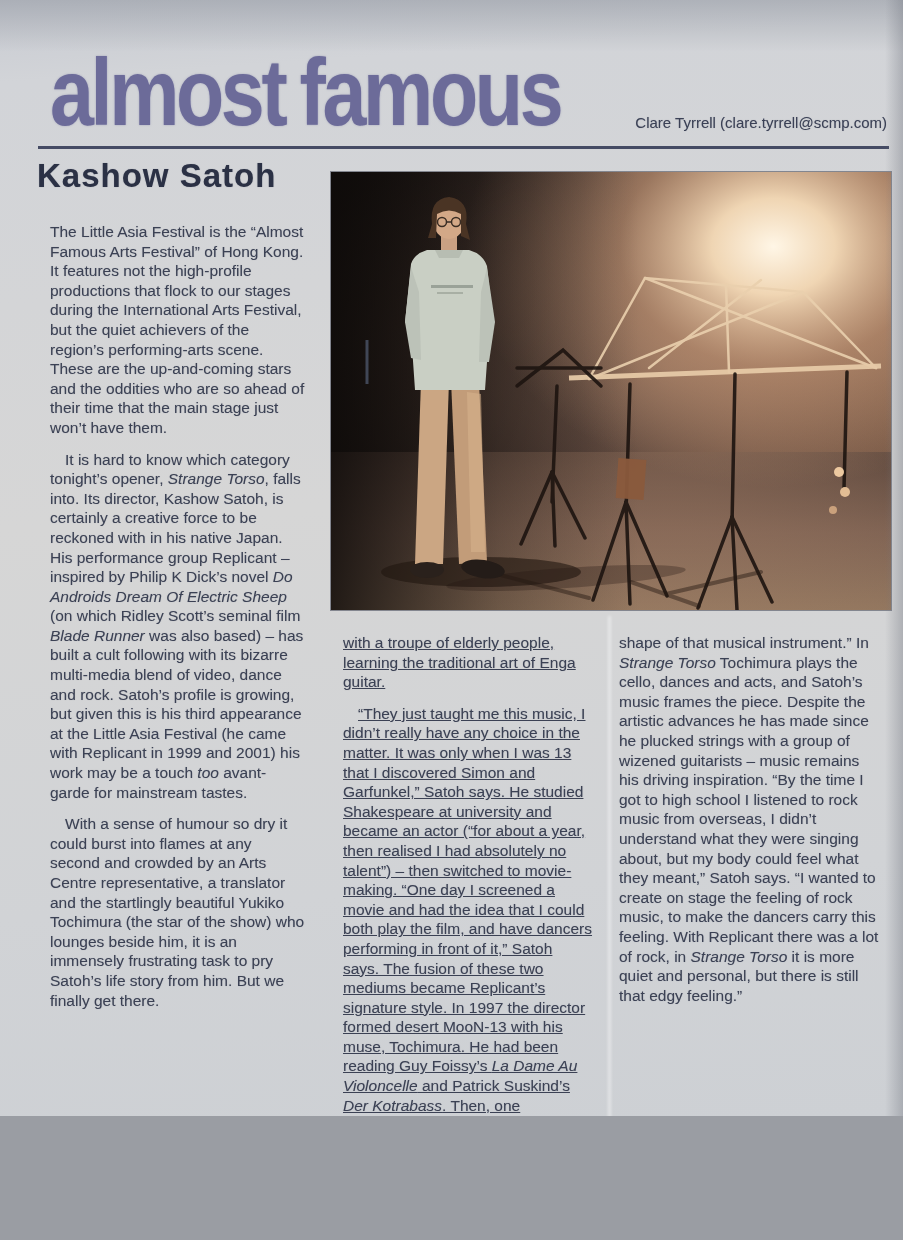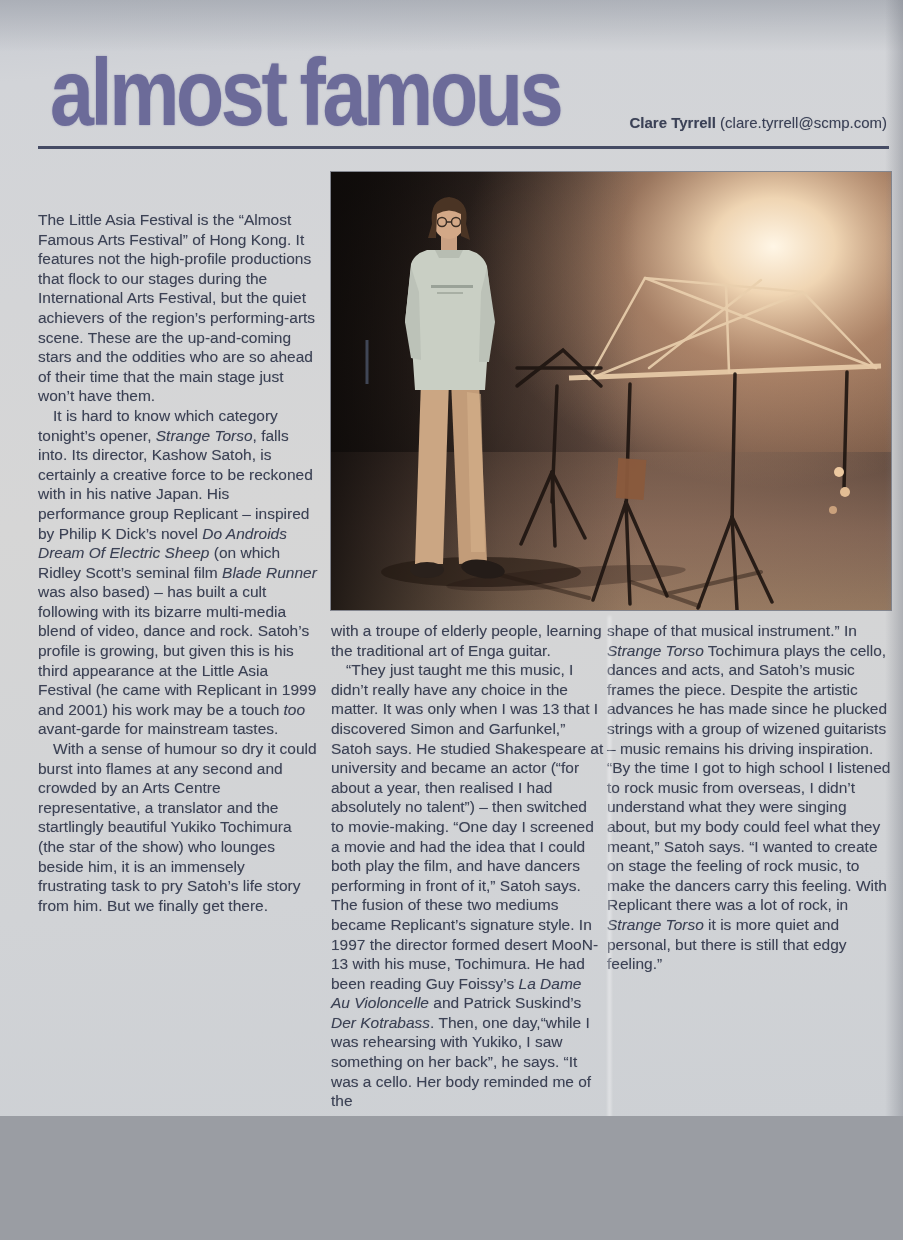--- a/index.html
+++ b/index.html
@@ -16,38 +16,38 @@
   .title{
     position:absolute;left:50px;top:46px;margin:0;
     font-size:94px;line-height:1;font-weight:bold;color:#6c6b99;
     letter-spacing:-4px;word-spacing:-4px;
     transform:scaleX(.84);transform-origin:left top;
     text-shadow:0 0 2px rgba(108,107,153,.55);
     white-space:nowrap;
   }
   .byline{position:absolute;right:16px;top:114px;font-size:15px;color:#3b4156;white-space:nowrap;
     text-shadow:0 0 1px rgba(59,65,86,.3);}
-  .byline .name{font-weight:bold;}
+  .byline .name{font-weight:normal;}
   .rule{position:absolute;left:38px;top:146px;width:851px;height:3px;background:#454b64;}
 
   .heading{
     position:absolute;left:37px;top:157px;margin:0;
     font-size:33px;font-weight:bold;color:#2b3145;letter-spacing:1px;
     text-shadow:0 0 1px rgba(43,49,69,.4);
   }
 
   .col{position:absolute;font-size:15.5px;line-height:19.6px;color:#3b4154;
     text-shadow:0 0 1px rgba(59,65,84,.28);}
-  .col p{margin:0;}
+  .col p{margin:12px;}
   .col p.indent{text-indent:15px;}
   .col .it{font-style:italic;}
   .col p.footer{margin-top:27px;}
 
   #col-left{left:38px;top:210px;width:279px;}
-  #col-mid{left:331px;top:621px;width:273px;}
+  #col-mid{left:331px;top:621px;width:273px;text-decoration:underline;}
   #col-right{left:607px;top:621px;width:285px;}
 
   .photo{
     position:absolute;left:331px;top:172px;width:560px;height:438px;
     background:#171211;box-shadow:0 0 0 1px #83868f;
   }
   .photo svg{display:block;}
 
   .crease{position:absolute;left:608px;top:616px;width:3px;height:624px;
     background:rgba(255,255,255,.45);filter:blur(1.5px);pointer-events:none;}
@@ -59,20 +59,21 @@
 
   <h1 class="title">almost famous</h1>
 
   <div class="byline">
     <span class="name">Clare Tyrrell</span>
     <span>(clare.tyrrell@scmp.com)</span>
   </div>
 
   <div class="rule"></div>
 
+  <h2 class="heading">Kashow Satoh</h2>
 
   <div class="col" id="col-left">
       <p class=""><span>The Little Asia Festival is the “Almost Famous Arts Festival” of Hong Kong. It features not the high-profile productions that flock to our stages during the International Arts Festival, but the quiet achievers of the region’s performing-arts scene. These are the up-and-coming stars and the oddities who are so ahead of their time that the main stage just won’t have them.</span></p>
       <p class="indent "><span>It is hard to know which category tonight’s opener, </span><span class="it">Strange Torso</span><span>, falls into. Its director, Kashow Satoh, is certainly a creative force to be reckoned with in his native Japan. His performance group Replicant – inspired by Philip K Dick’s novel </span><span class="it">Do Androids Dream Of Electric Sheep</span><span> (on which Ridley Scott’s seminal film </span><span class="it">Blade Runner</span><span> was also based) – has built a cult following with its bizarre multi-media blend of video, dance and rock. Satoh’s profile is growing, but given this is his third appearance at the Little Asia Festival (he came with Replicant in 1999 and 2001) his work may be a touch </span><span class="it">too</span><span> avant-garde for mainstream tastes.</span></p>
       <p class="indent "><span>With a sense of humour so dry it could burst into flames at any second and crowded by an Arts Centre representative, a translator and the startlingly beautiful Yukiko Tochimura (the star of the show) who lounges beside him, it is an immensely frustrating task to pry Satoh’s life story from him. But we finally get there.</span></p>
     </div>
 
   <div class="photo" title="Kashow Satoh standing on a dark stage beside wireframe music stands, warm spotlight glowing at upper right">
     <svg viewBox="0 0 560 438" width="560" height="438">
       <defs>

